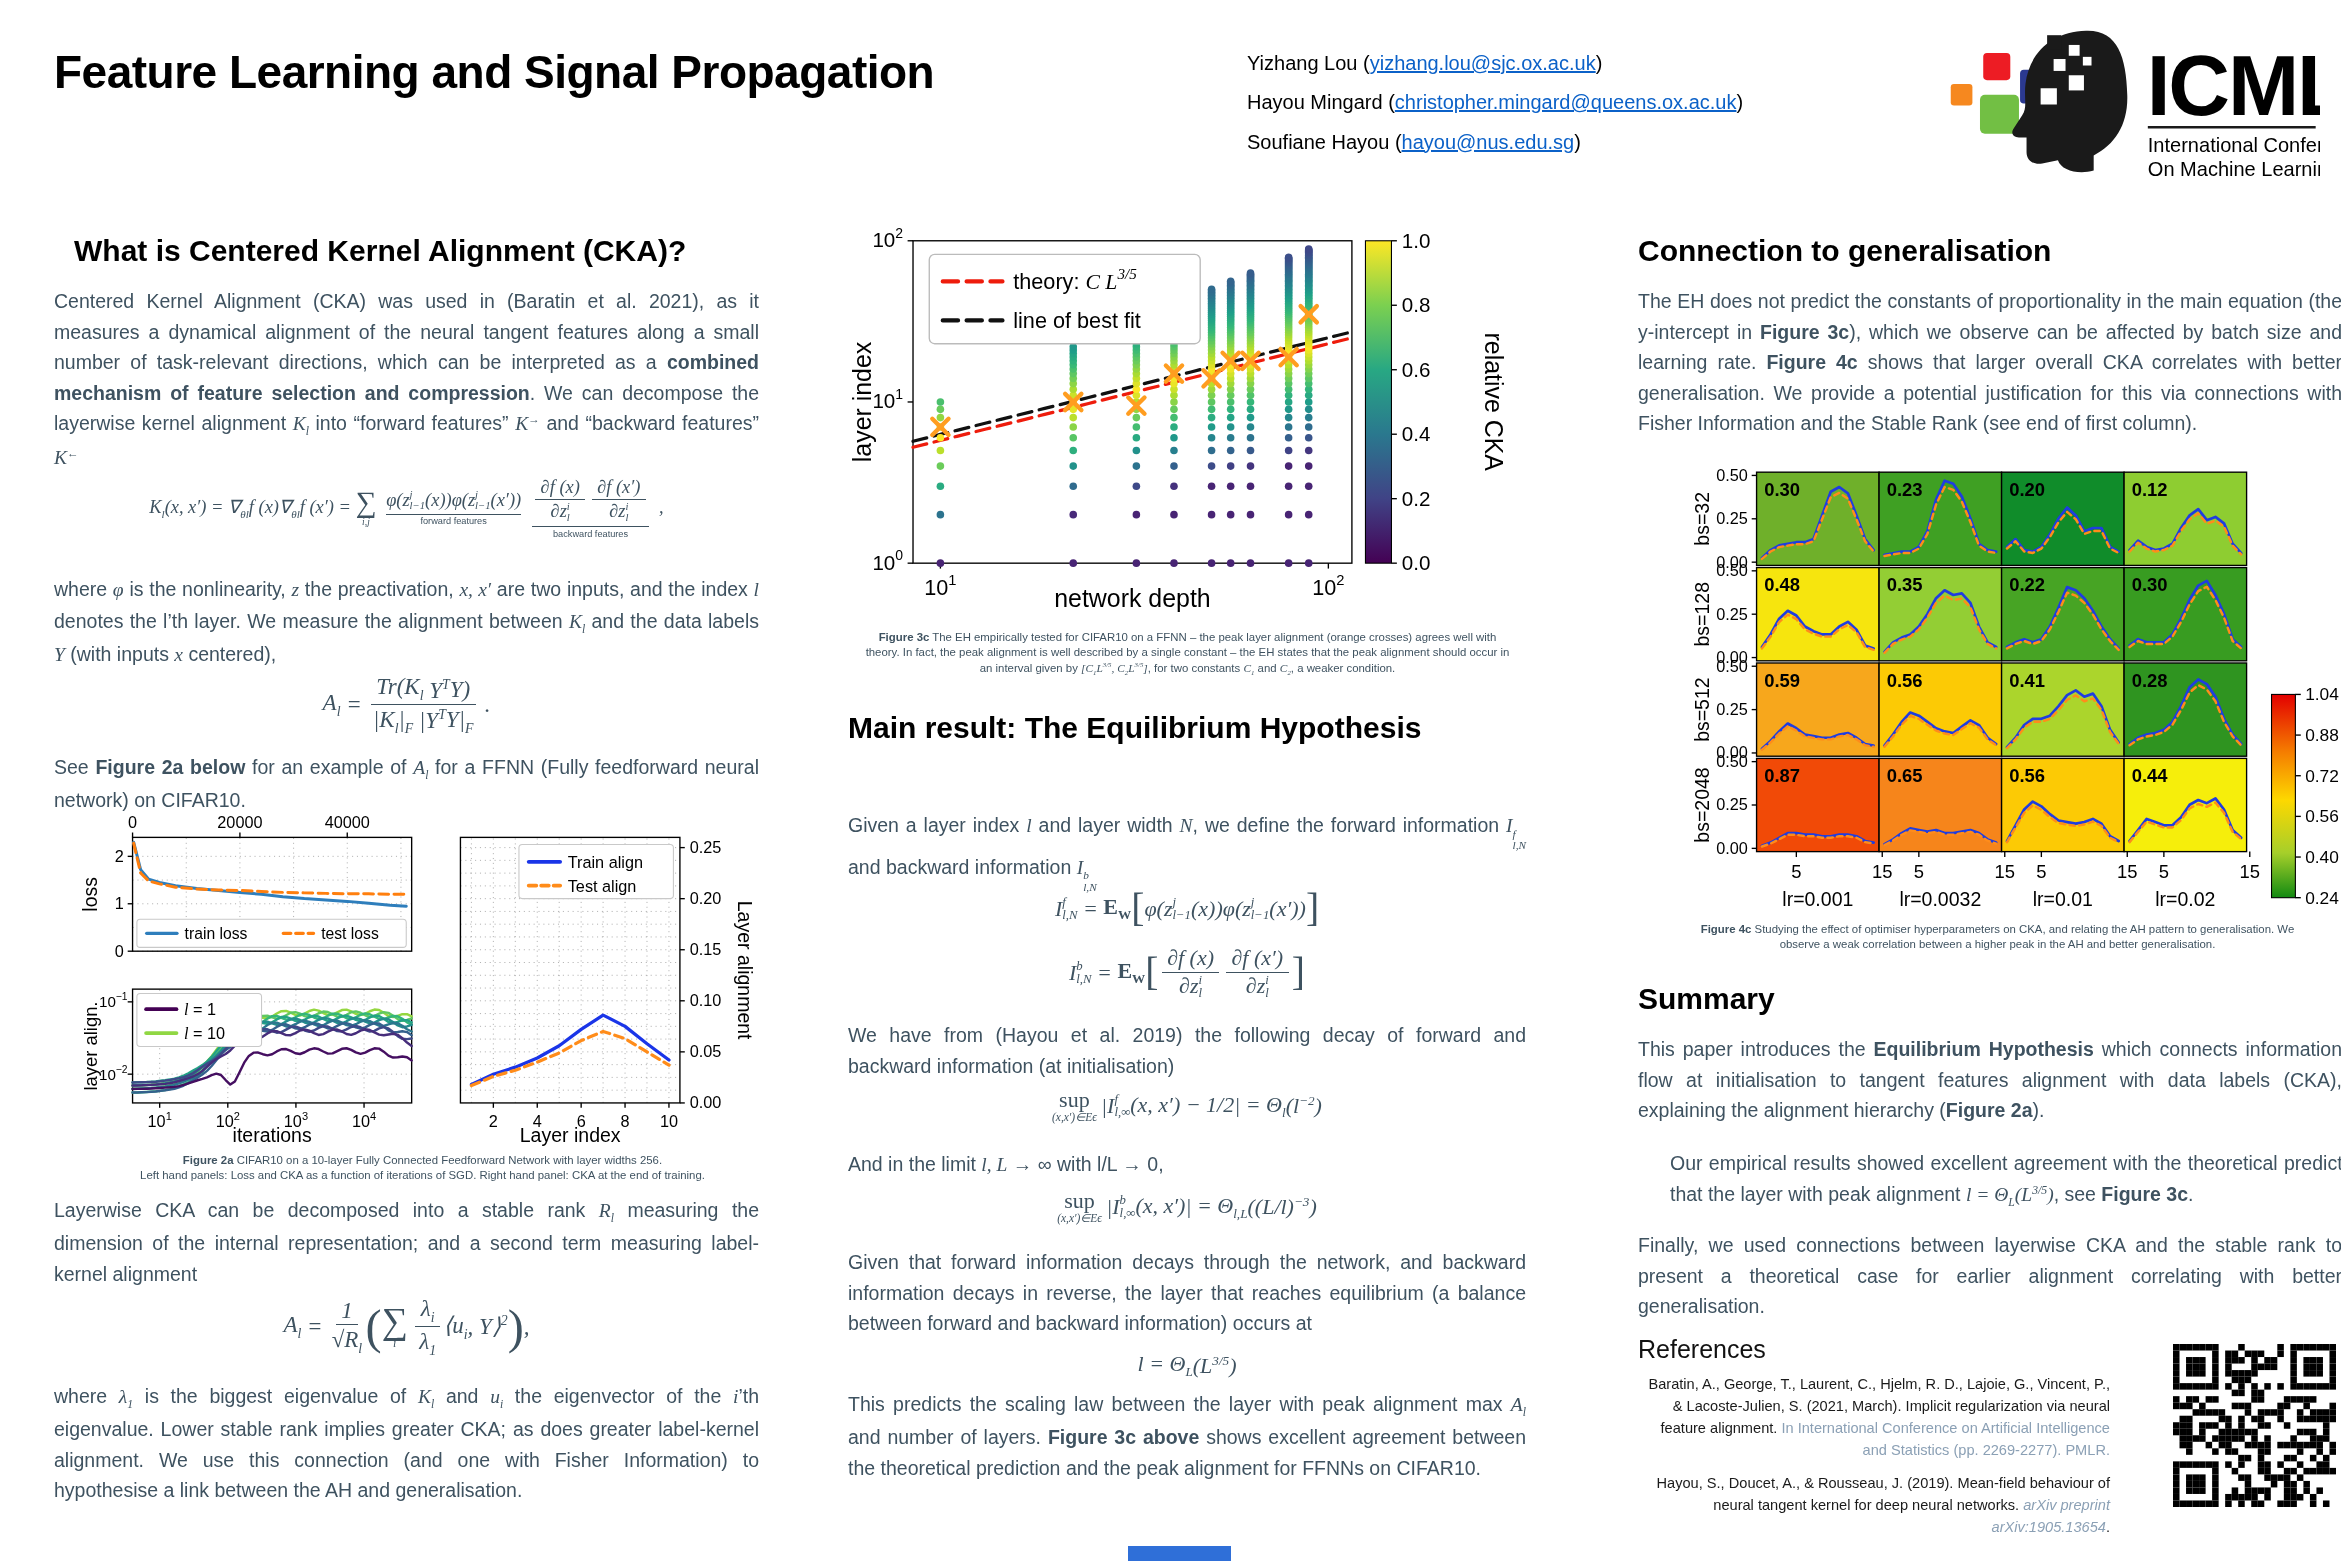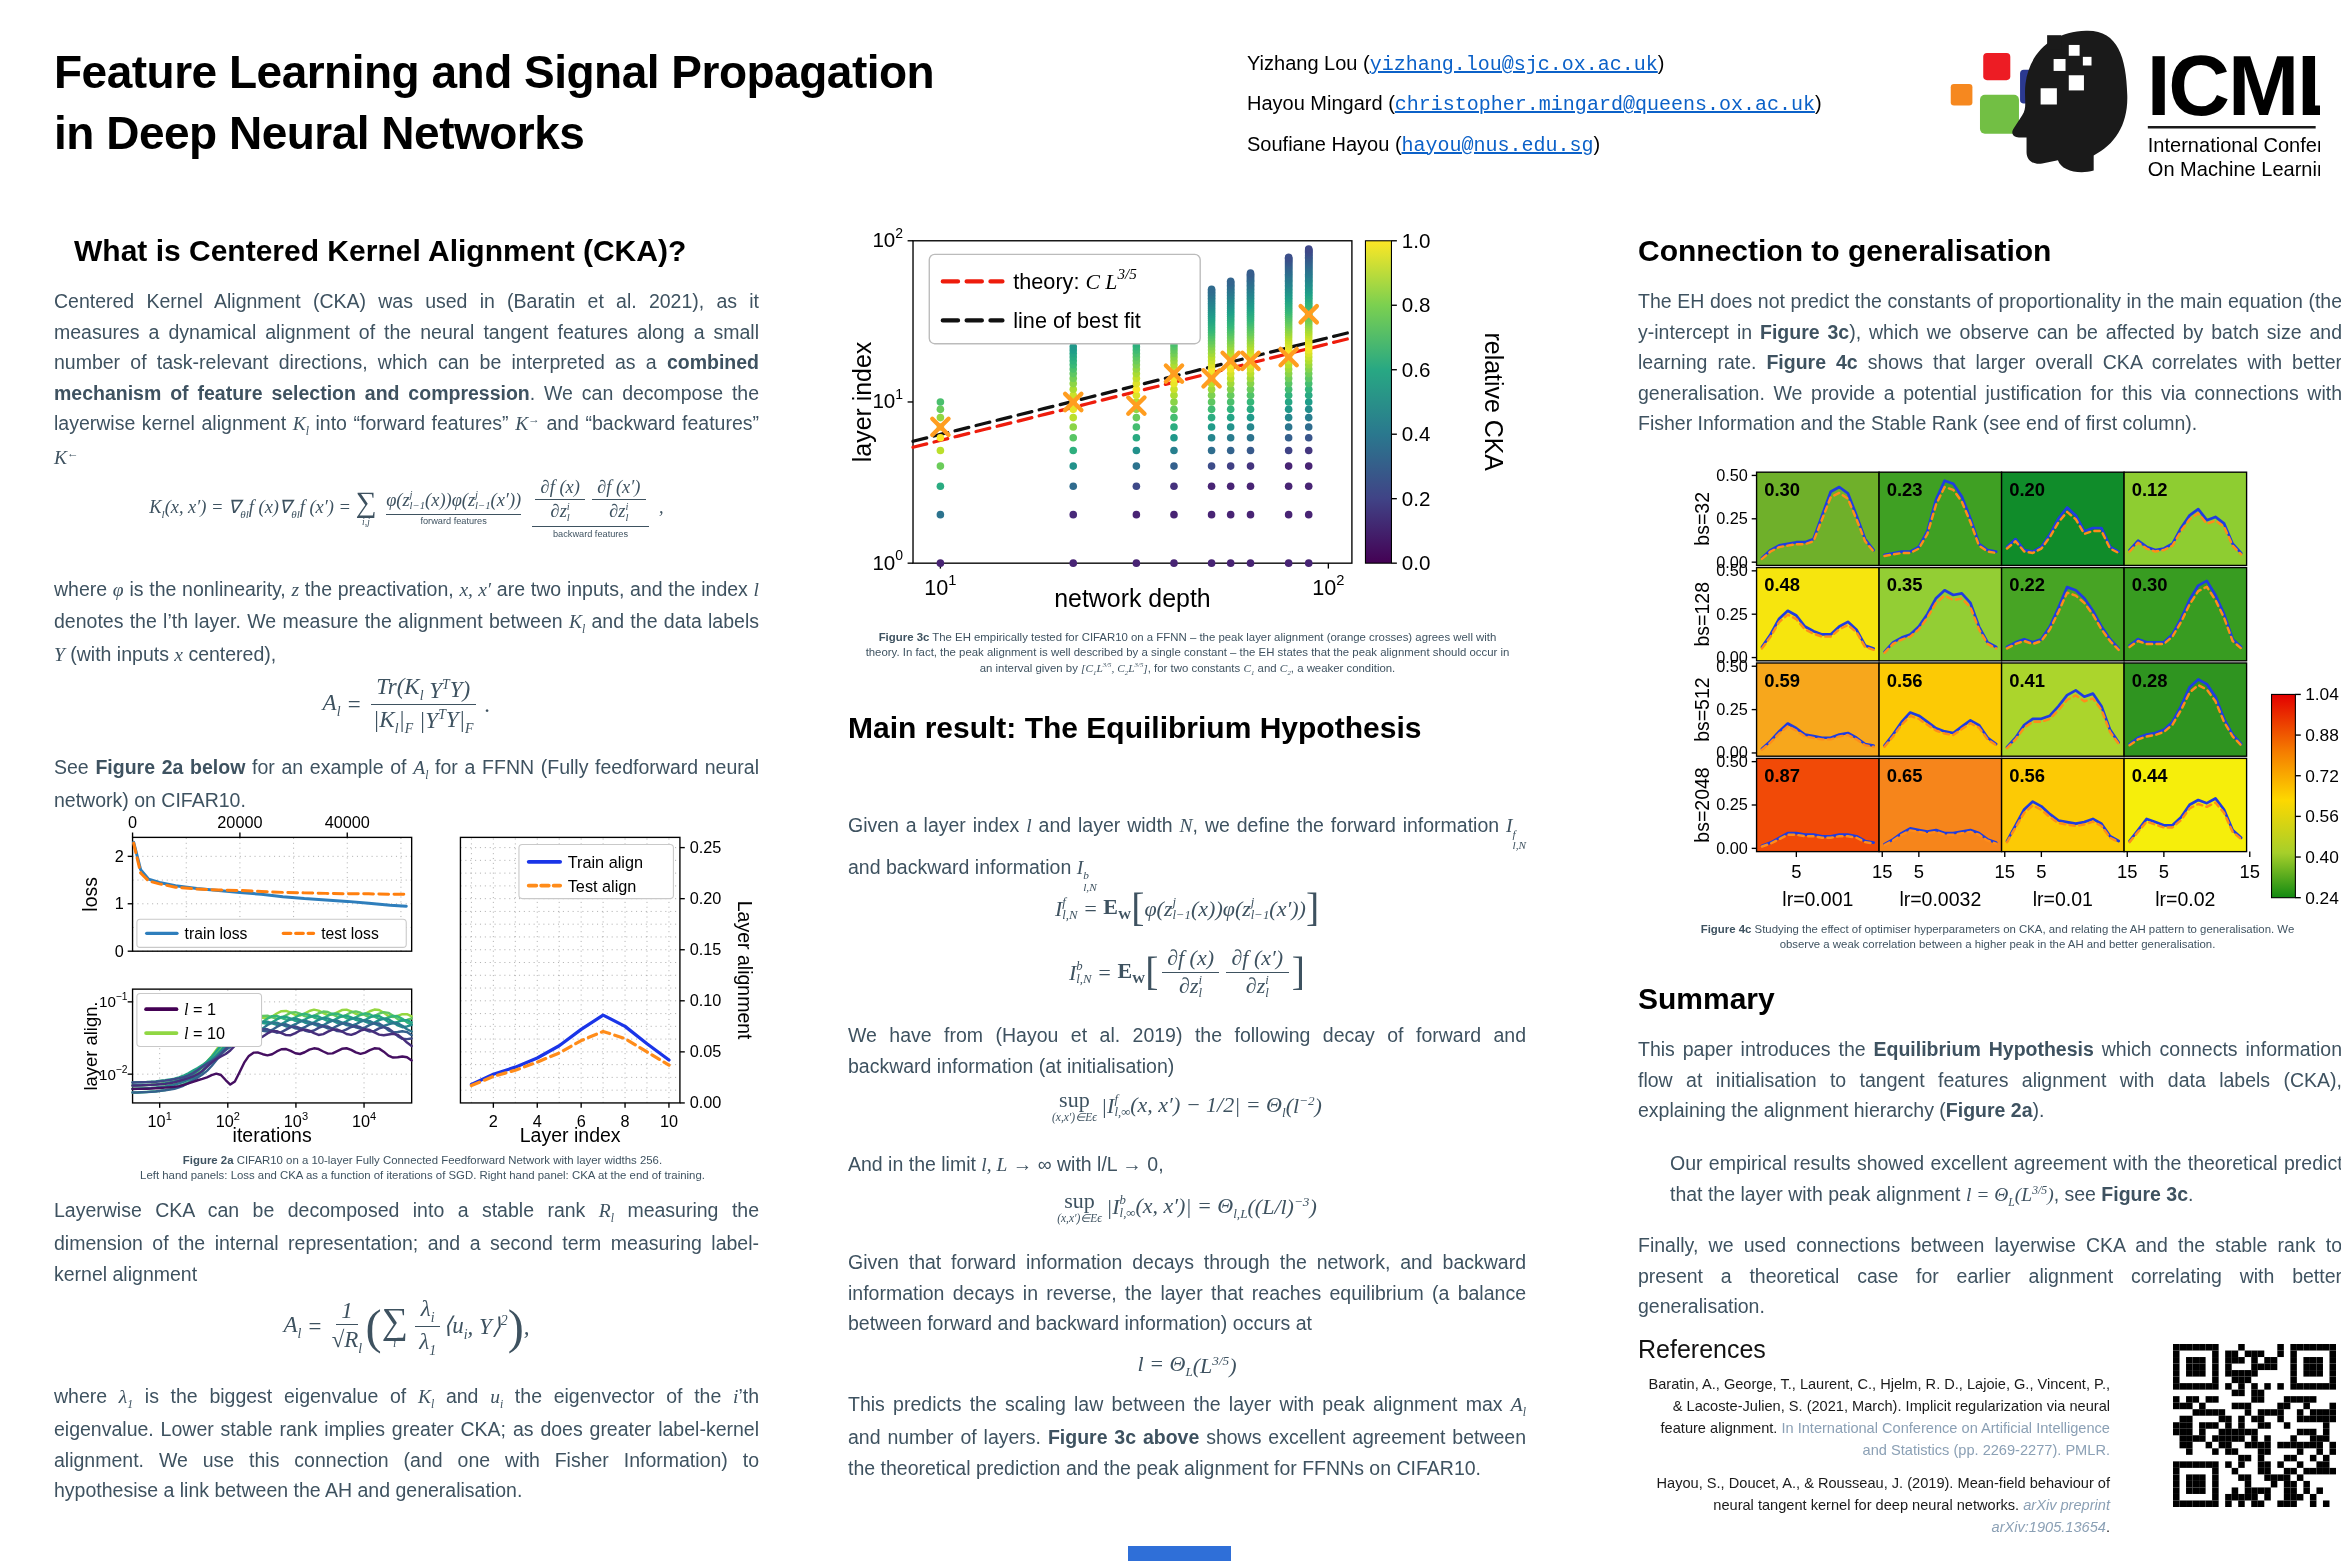--- a/index.html
+++ b/index.html
@@ -7,21 +7,21 @@
           font-family:"Liberation Sans",sans-serif;--ink:#3e5260;}
   .abs{position:absolute;}
   .h1{font-size:46px;font-weight:700;color:#000;line-height:1.32;letter-spacing:-0.5px;}
   .h2{font-size:30px;font-weight:700;color:#000;}
   .h3{font-size:25px;font-weight:500;color:#111;}
   .sub{font-size:20.6px;font-weight:400;color:#000;}
   .body{font-size:19.5px;line-height:1.57;color:var(--ink);text-align:justify;}
   .cap{font-size:11.4px;line-height:1.32;color:var(--ink);text-align:center;}
   .refs{font-size:14.6px;line-height:1.5;color:#1a1a1a;text-align:right;}
   .author-line{font-size:20px;color:#000;margin-bottom:16.3px;}
-  .email{color:#0b61c8;text-decoration:underline;cursor:pointer;font-family:Liberation Mono, monospace;}
+  .email{color:#0b61c8;text-decoration:underline;cursor:pointer;}
   .rs-b{font-weight:700;}
   .rs-i{font-style:italic;font-family:"Liberation Serif",serif;}
   .rs-gray{color:#8ba0b5;}
   .rs-gi{color:#8ba0b5;font-style:italic;}
   .rs-um{font-style:normal;}
   .rs-bb{font-style:normal;font-weight:700;}
   .rs-bp{font-size:2.1em;font-weight:200;font-style:normal;line-height:.8;}
   .rs-br{font-size:1.8em;font-weight:300;font-style:normal;line-height:.8;}
   sub{font-size:.6em;}  sup{font-size:.6em;}
   .eq{font-family:"Liberation Serif",serif;font-style:italic;color:var(--ink);
@@ -41,21 +41,20 @@
   svg text{font-family:"Liberation Sans",sans-serif;fill:#000;}
   .figsvg{display:block;}
 </style>
 </head>
 <body>
 
 <div class="poster">
 
   <div class="abs h1" style="left:54px;top:42px;width:1084px;">
     <span>Feature Learning and Signal Propagation</span><br>
-    <span>in Deep Neural Networks</span>
   </div>
 
   <div class="abs" style="left:1247px;top:52px;">
     <div class="author-line">
       <span>Yizhang Lou (</span><a class="email" href="#">yizhang.lou@sjc.ox.ac.uk</a><span>)</span>
     </div>
     <div class="author-line">
       <span>Hayou Mingard (</span><a class="email" href="#">christopher.mingard@queens.ox.ac.uk</a><span>)</span>
     </div>
     <div class="author-line">

